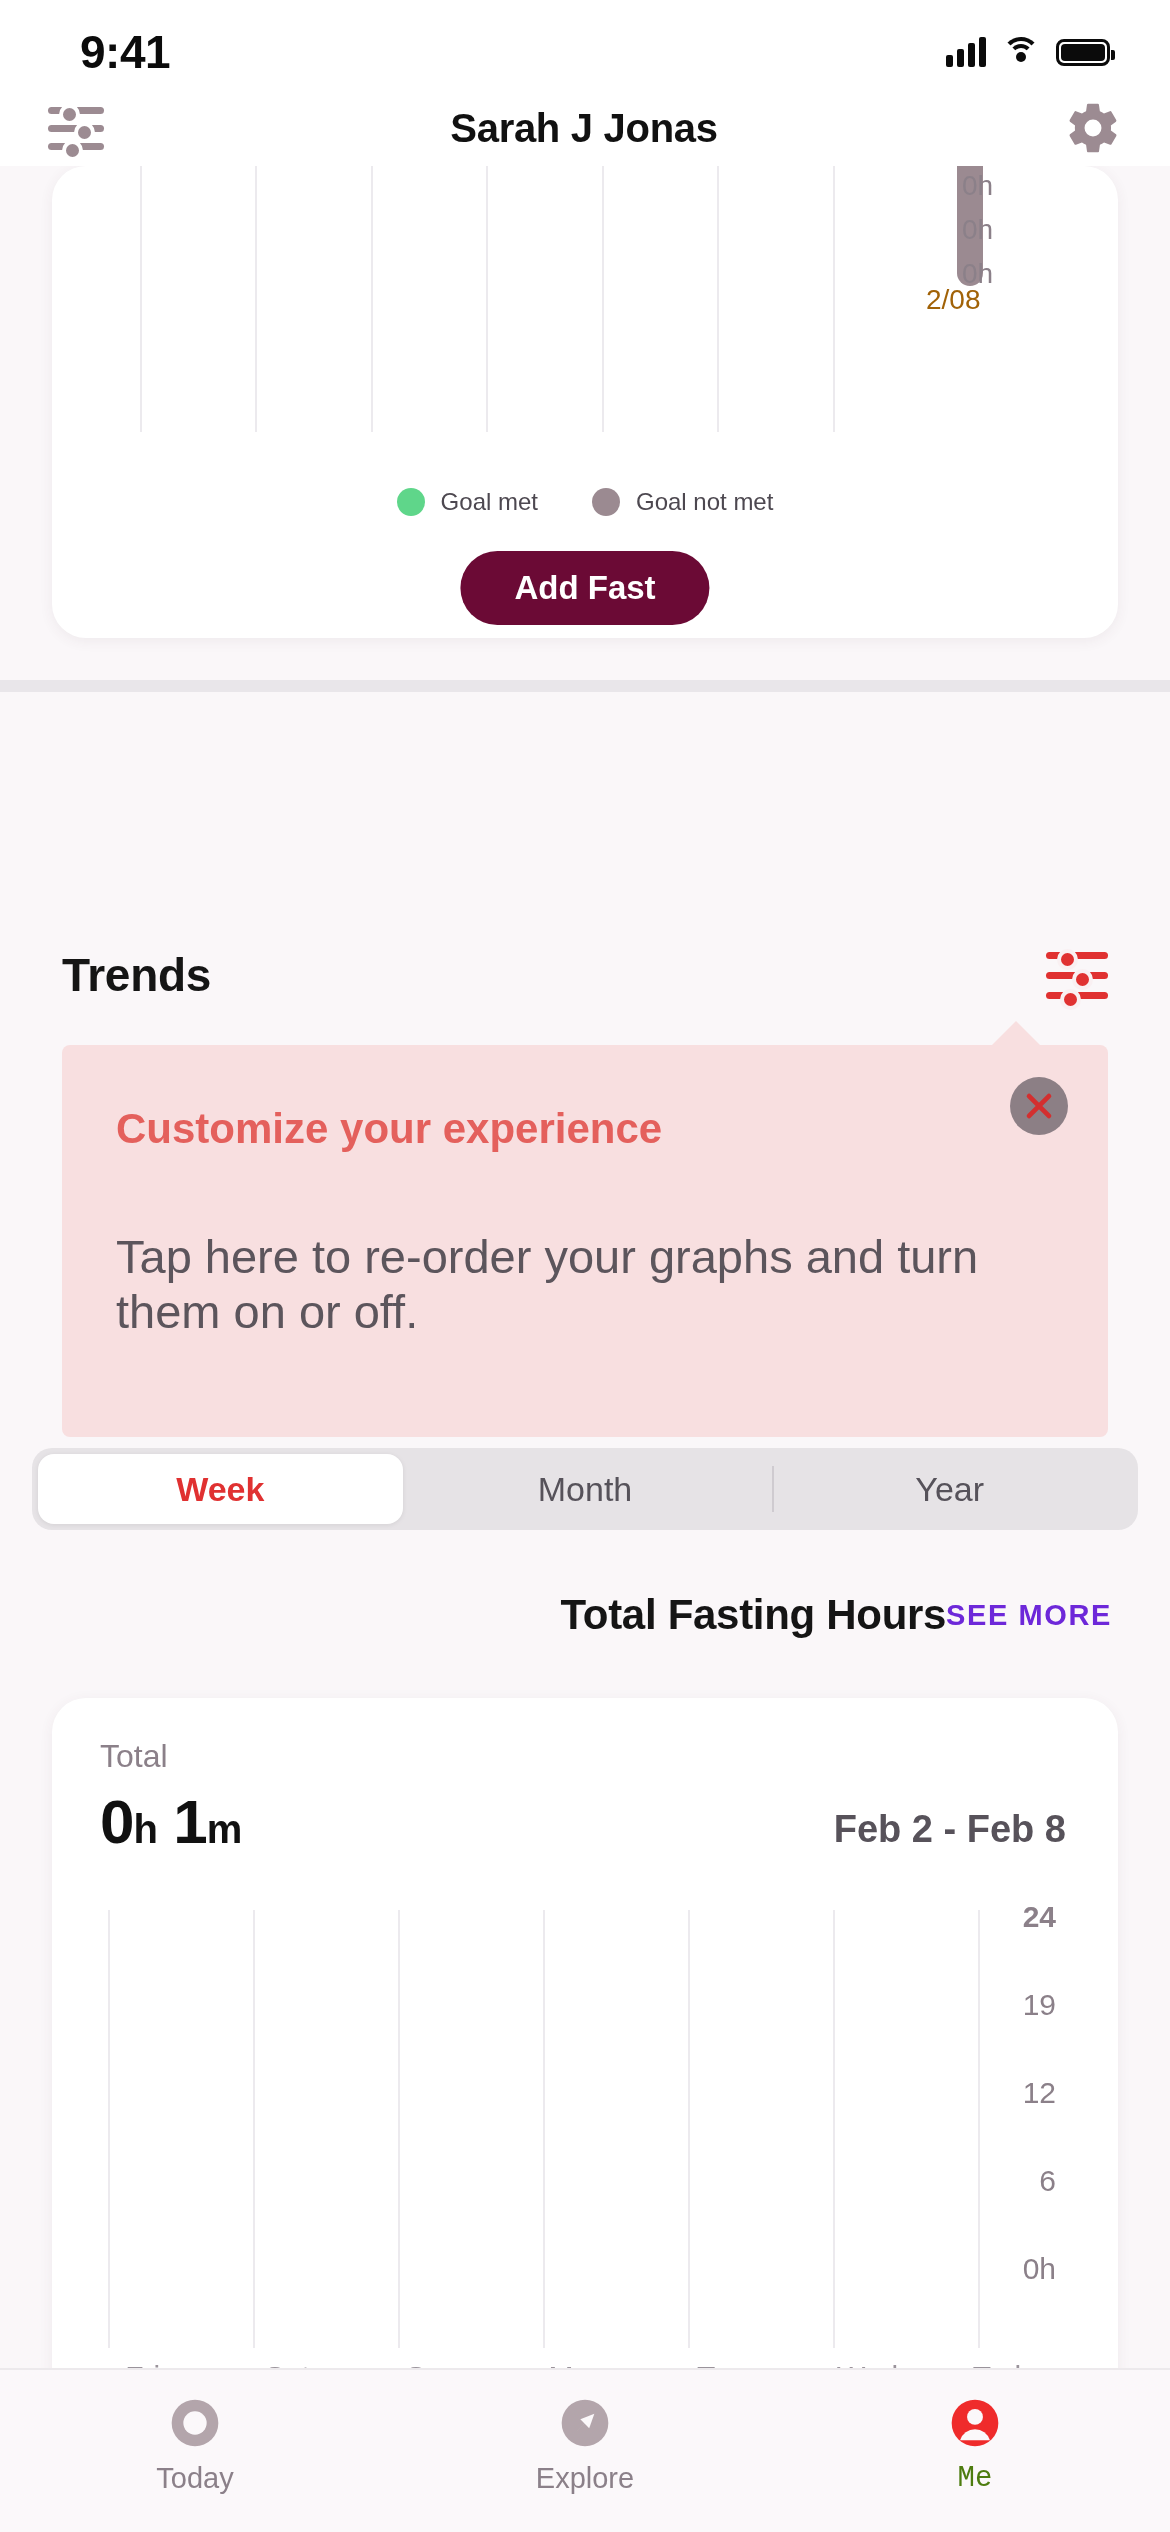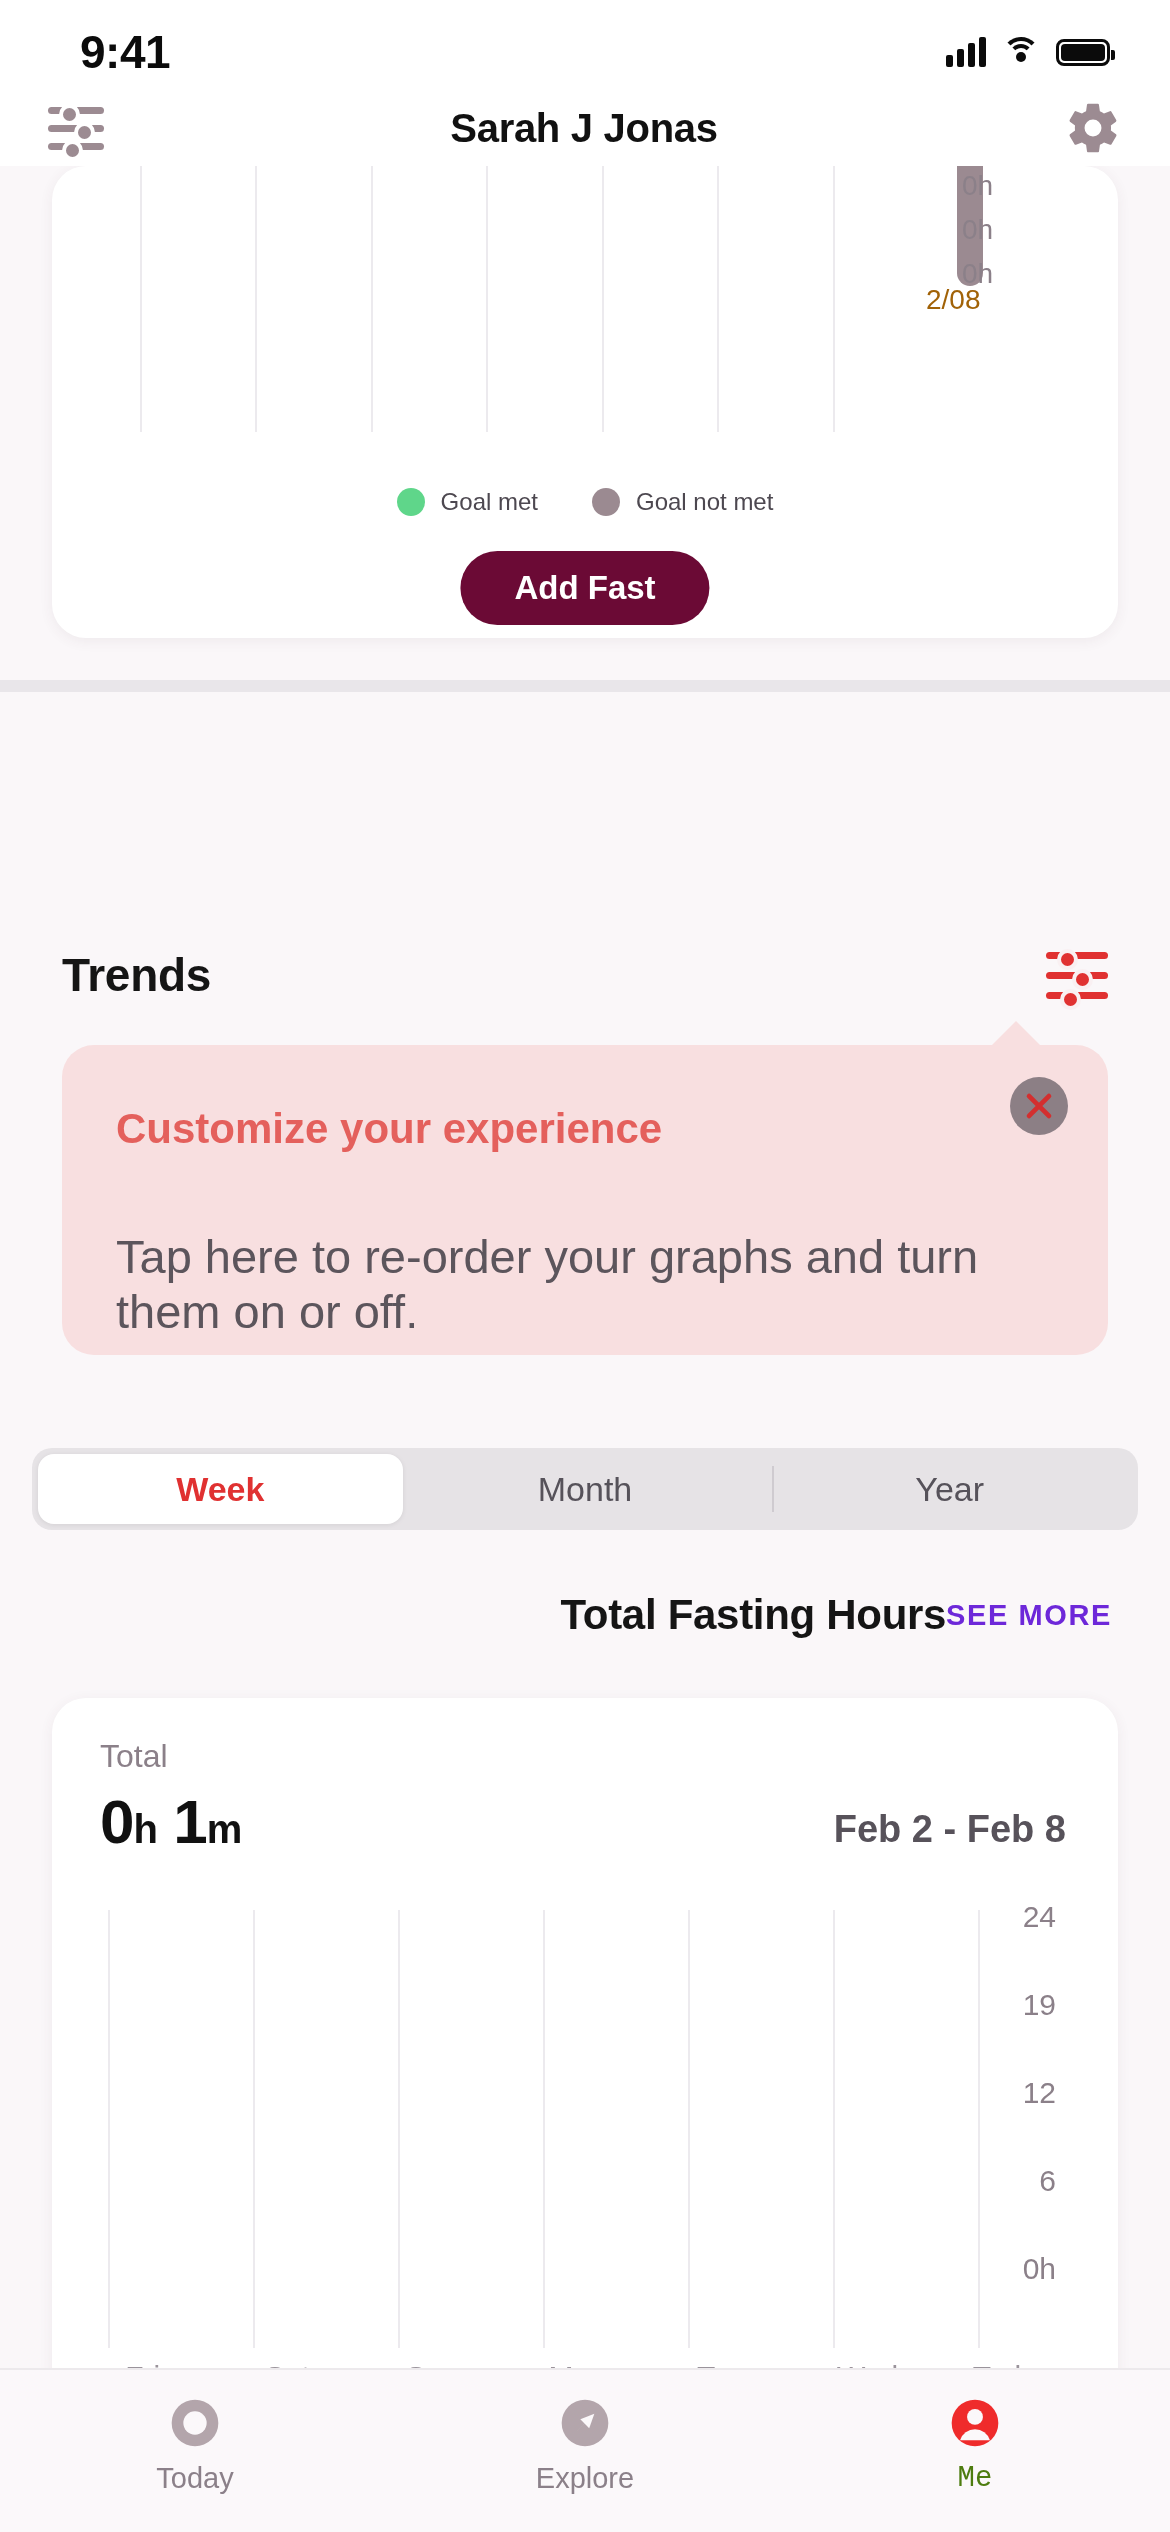--- a/index.html
+++ b/index.html
@@ -93,22 +93,22 @@
     display:flex; align-items:center; justify-content:space-between;
     padding:0 62px;
     height:70px;
   }
   .trends-title { font-size:46px; font-weight:700; color:#151515; letter-spacing:-0.3px; }
   .slider-icon.red .line { background:#e03131; }
   .slider-icon.red .knob { background:#e03131; border-color:#f9f0f2; }
   .slider-icon.red { width:62px; height:50px; }
 
   .callout {
-    position:absolute; top:1045px; left:62px; width:1046px; height:310px;
-    background:#f8dfe0; border-radius:32px;
+    position:absolute; top:1045px; left:62px; width:1046px; height:392px;
+    background:#f8dfe0; border-radius:8px;
   }
   .callout::after {
     content:""; position:absolute; top:-24px; right:66px;
     border-left:26px solid transparent; border-right:26px solid transparent;
     border-bottom:26px solid #f8dfe0;
   }
   .callout-title { position:absolute; top:60px; left:54px; font-size:42px; font-weight:700; color:#e4605c; }
   .callout-body { position:absolute; top:140px; left:54px; width:900px; font-size:47px; line-height:1.18; color:#5c555c;margin-top:44px; }
   .callout-close {
     position:absolute; top:32px; right:40px; width:58px; height:58px; border-radius:50%;
@@ -305,21 +305,21 @@
       <div class="big-grid">
         <div class="v" style="left:0%"></div>
         <div class="v" style="left:16.66%"></div>
         <div class="v" style="left:33.33%"></div>
         <div class="v" style="left:50%"></div>
         <div class="v" style="left:66.66%"></div>
         <div class="v" style="left:83.33%"></div>
         <div class="v" style="left:100%"></div>
       </div>
       <div class="big-ylabels">
-        <div style="top:2px;">24</div>
+        <div style="top:2px;font-weight:bold;">24</div>
         <div style="top:90px;">19</div>
         <div style="top:178px;">12</div>
         <div style="top:266px;">6</div>
         <div style="top:354px;">0h</div>
       </div>
       <div class="big-xlabels">
         <span style="left:4%">Fri</span>
         <span style="left:20.6%">Sat</span>
         <span style="left:37.3%">Sun</span>
         <span style="left:54%">Mon</span>

